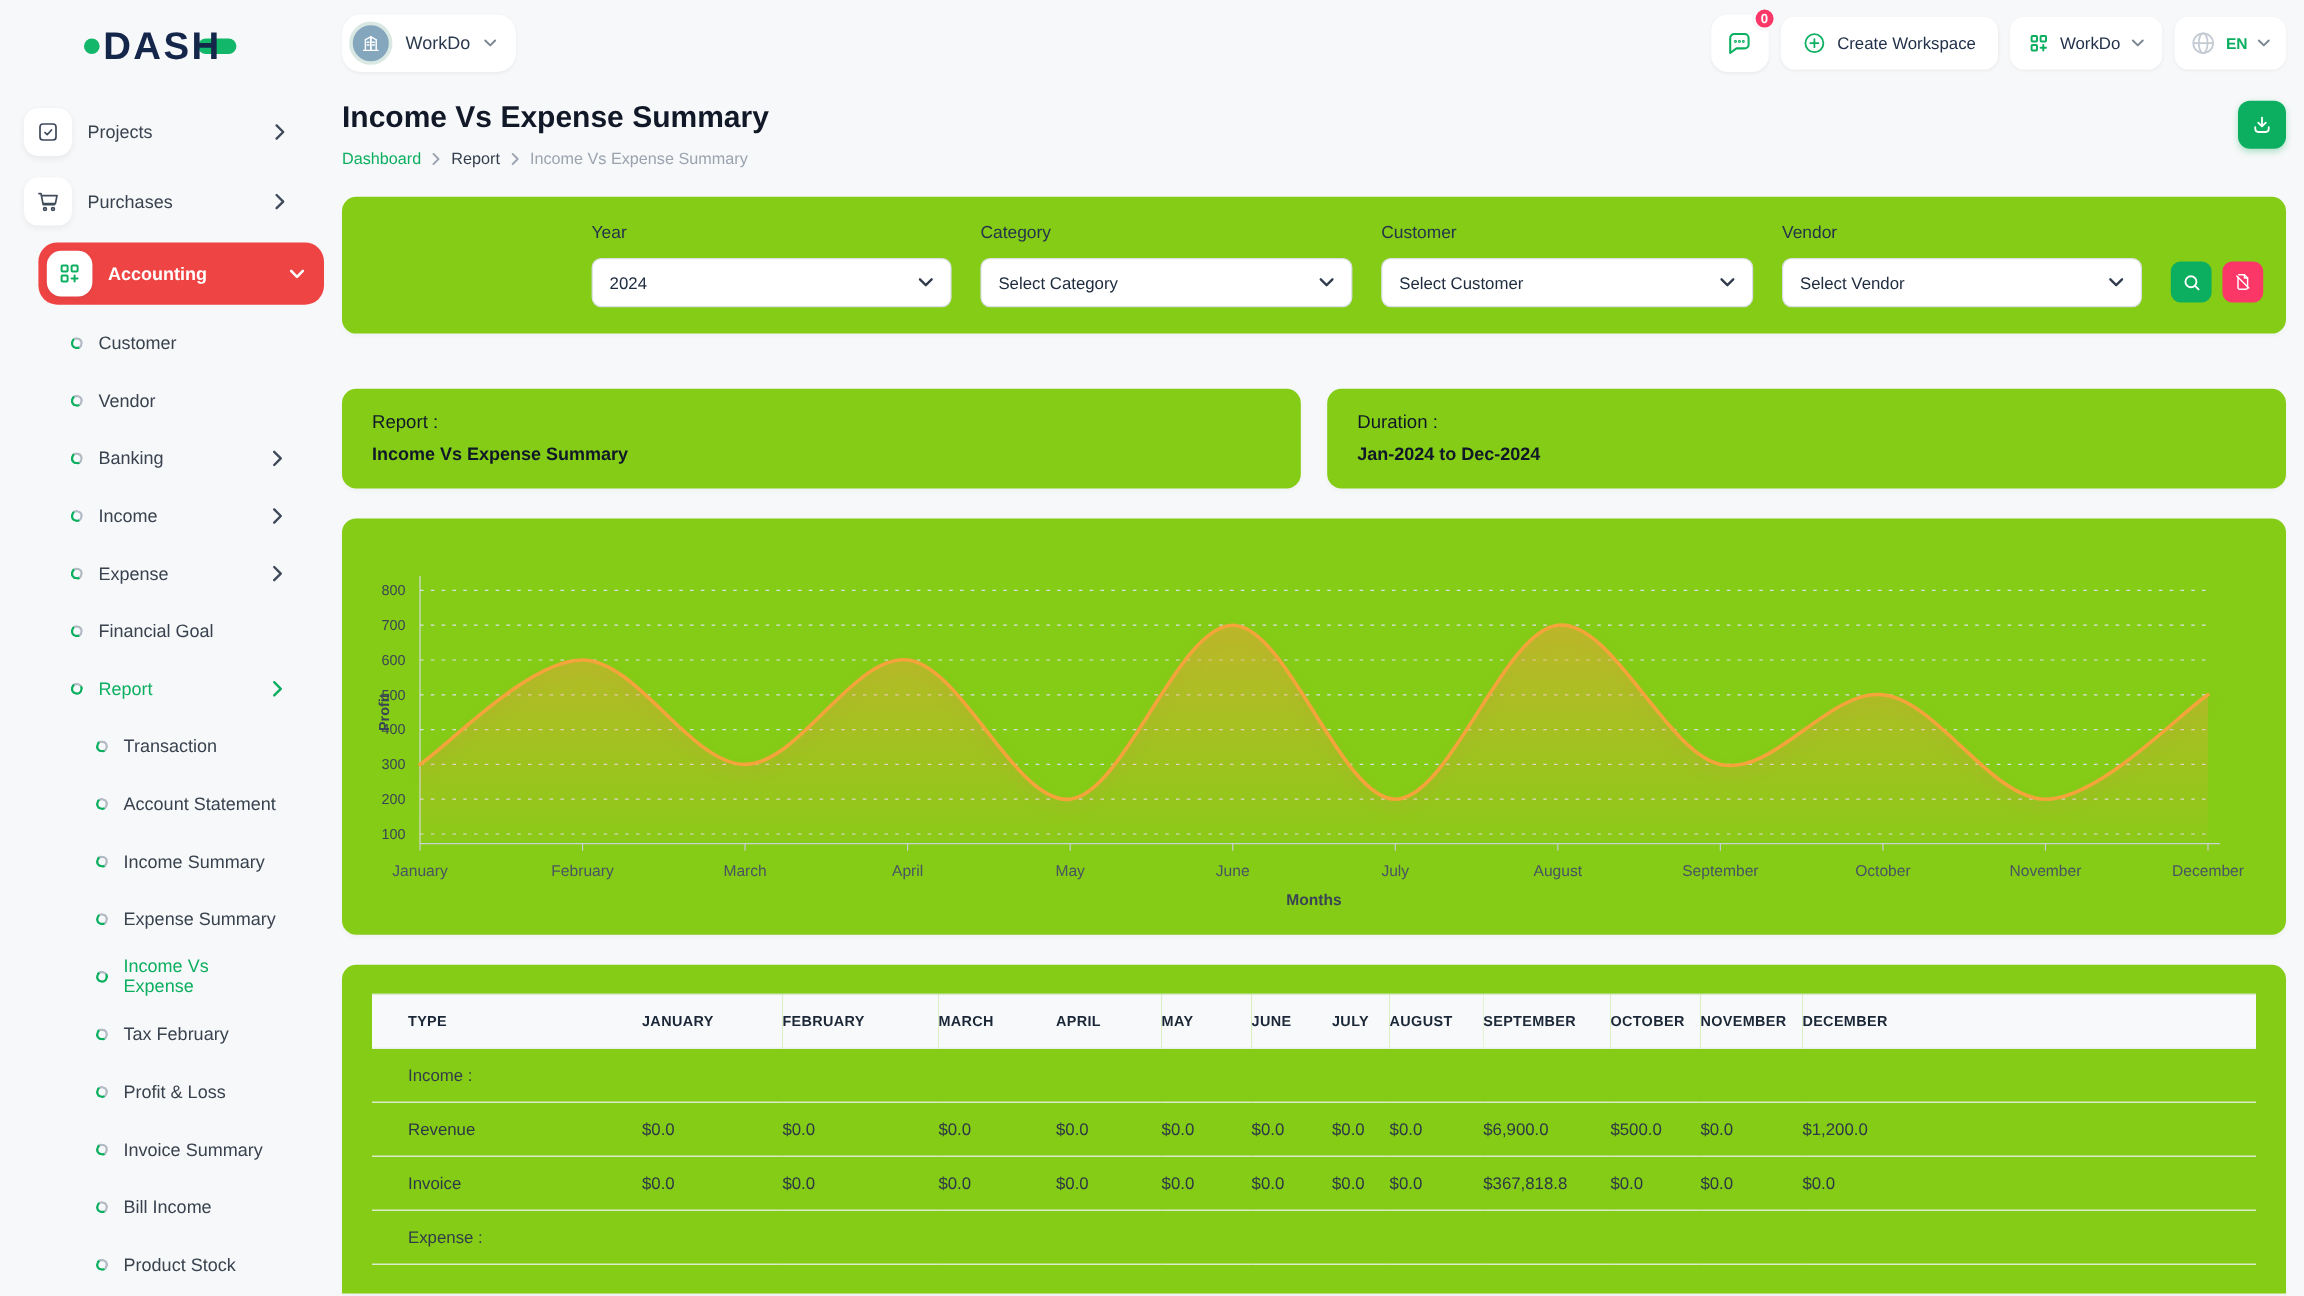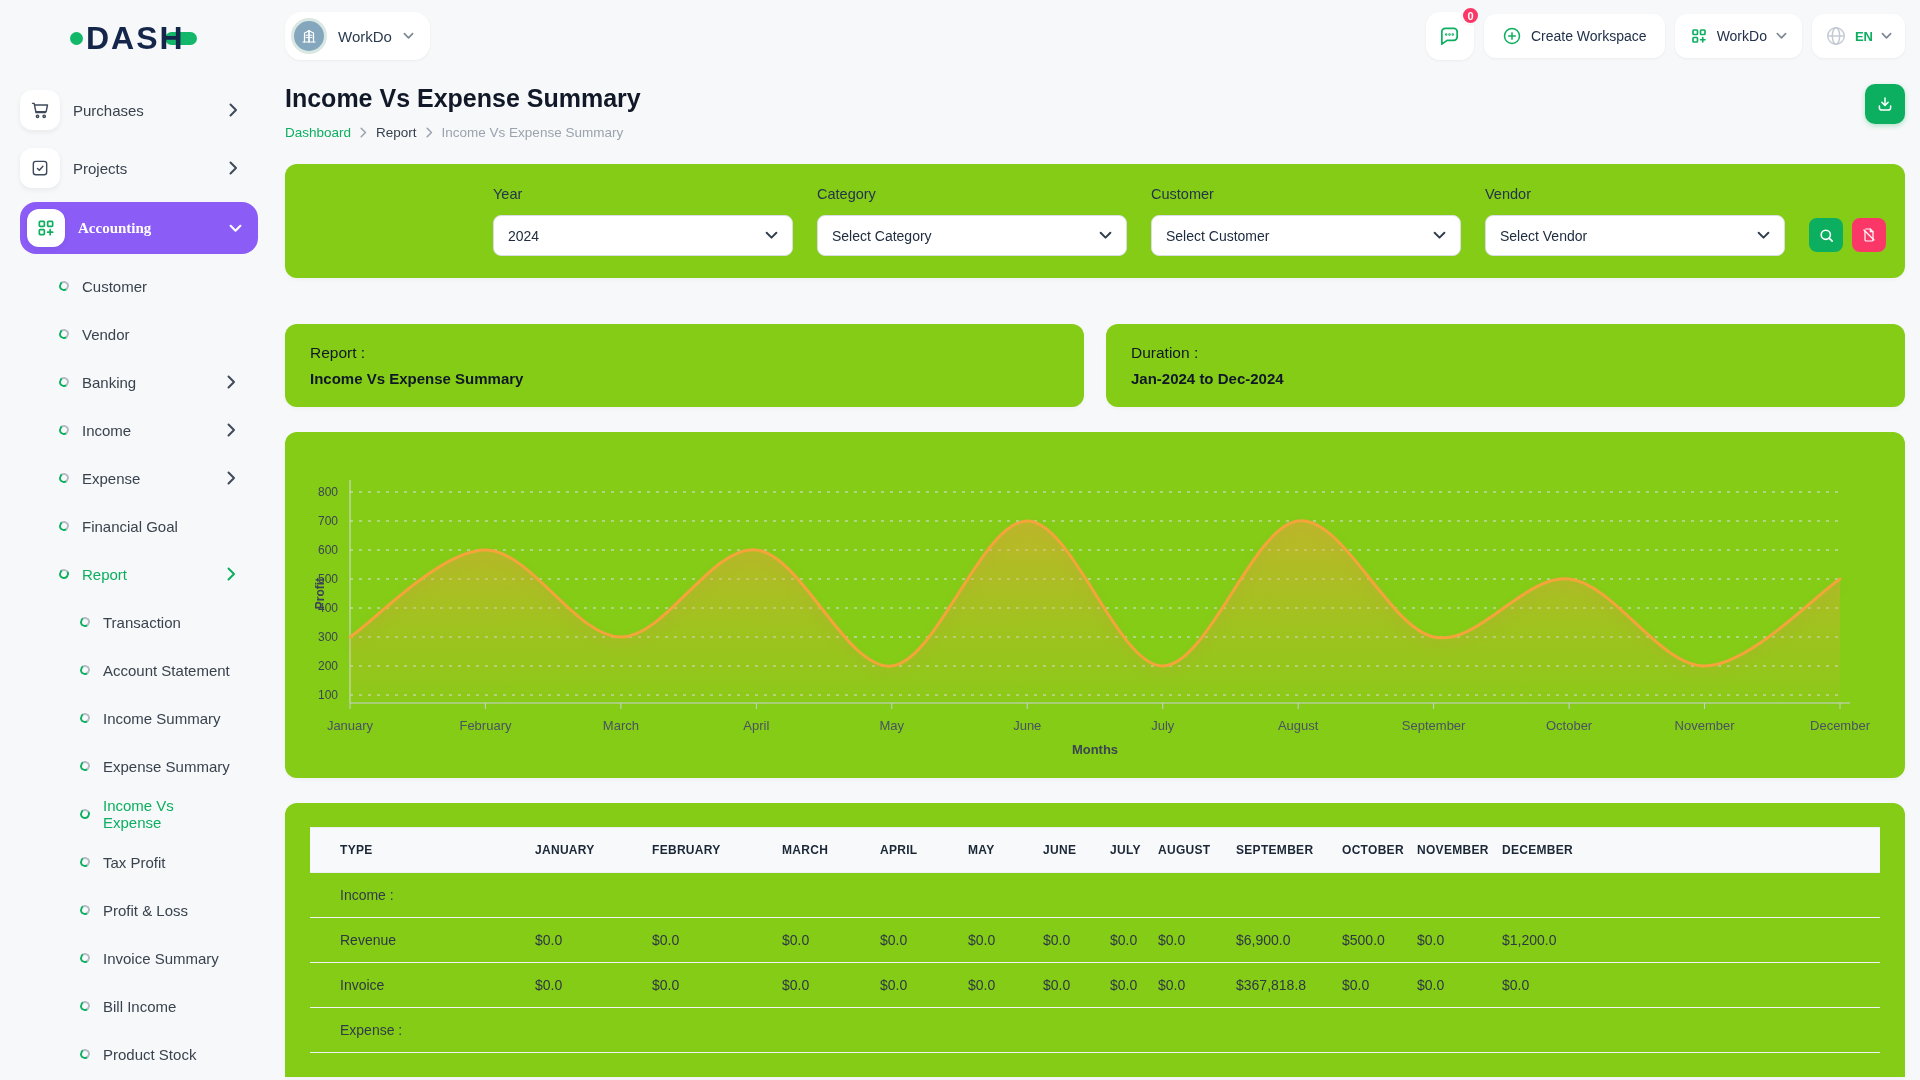--- a/index.html
+++ b/index.html
@@ -9,21 +9,21 @@
   
   .sidebar { position:fixed; left:0; top:0; width:270px; height:1080px; padding:18px 0 0 16px; background:#f7f8f9; }
   .logo { display:flex; align-items:center; margin-left:54px; margin-bottom:28px; height:40px; }
   .logo-dot { width:13px; height:13px; background:#12b76a; border-radius:7px; margin-right:3px; }
   .logo-text { font-size:32px; font-weight:800; color:#14264a; letter-spacing:2px; position:relative; z-index:1; }
   .logo-dash { width:32px; height:13px; background:#12b76a; border-radius:7px; margin-left:-20px; z-index:0; }
   .side-item { width:238px; height:48px; display:flex; align-items:center; padding:0 16px 0 4px; margin-bottom:10px; border-radius:14px; cursor:pointer; }
   .icon-box { width:40px; height:40px; background:#fff; border-radius:12px; display:flex; align-items:center; justify-content:center; box-shadow:0 2px 5px rgba(25,39,62,.07); flex:0 0 auto; }
   .side-label { font-size:15px; margin-left:13px; flex:1; color:#39434f; }
   .chev { display:inline-flex; color:#3f4a5a; margin-left:auto; }
-  .acct-pill { width:238px; height:52px; background:#8b5cf6; border-radius:16px; display:flex; align-items:center; padding:0 16px 0 7px; margin:4px 4px 8px; cursor:pointer;font-family:Liberation Serif, serif; }
+  .acct-pill { width:238px; height:52px; background:#ef4444; border-radius:16px; display:flex; align-items:center; padding:0 16px 0 7px; margin:4px 16px 8px; cursor:pointer; }
   .acct-pill .icon-box { width:38px; height:38px; }
   .acct-pill .side-label { color:#fff; font-weight:700; }
   .acct-pill .chev { color:#fff; }
   .subnav { list-style:none; }
   .side-sub-item { width:238px; height:48px; display:flex; align-items:center; padding:0 18px 0 43px; font-size:15px; color:#39434f; cursor:pointer; }
   .side-sub2-item { padding-left:64px; }
   .side-sub-item.active { color:#0caf60; }
   .side-sub-item.active .chev { color:#0caf60; }
   .bullet { width:10px; height:10px; border-radius:50%; border:2px solid #b2bac4; border-bottom-color:#0caf60; border-left-color:#0caf60; transform:rotate(12deg); margin-right:13px; flex:0 0 auto; }
   .side-sub-item.active .bullet { border-color:#0caf60; border-top-color:#b2bac4; }
@@ -88,41 +88,41 @@
   <div class="logo">
     <span class="logo-dot"></span>
     <span class="logo-text">DASH</span>
     <span class="logo-dash"></span>
   </div>
 
   <nav>
       <div class="side-item">
         <span class="icon-box">
           <svg width="20" height="20" viewBox="0 0 24 24" fill="none" stroke="#3f4a5a" stroke-width="1.7" stroke-linecap="round" stroke-linejoin="round">
+            <rect x="4" y="4" width="16" height="16" rx="3"></rect>
+            <path d="M9 12.5l2.2 2.2L15.5 10"></path>
+          </svg>
+        </span>
+        <span class="side-label">Projects</span>
+        <span class="chev">
+          <svg width="9" height="14" viewBox="0 0 9 14" fill="none">
+            <path d="M1.5 1.5L7 7l-5.5 5.5" stroke="currentColor" stroke-width="2" stroke-linecap="round" stroke-linejoin="round"></path>
+          </svg>
+        </span>
+      </div>
+      <div class="side-item">
+        <span class="icon-box">
+          <svg width="20" height="20" viewBox="0 0 24 24" fill="none" stroke="#3f4a5a" stroke-width="1.7" stroke-linecap="round" stroke-linejoin="round">
             <path d="M3 4h2l2.2 11h11.3"></path>
             <path d="M6 6h15l-1.6 8H7.4"></path>
             <circle cx="9" cy="19.5" r="1.4"></circle>
             <circle cx="17" cy="19.5" r="1.4"></circle>
           </svg>
         </span>
         <span class="side-label">Purchases</span>
-        <span class="chev">
-          <svg width="9" height="14" viewBox="0 0 9 14" fill="none">
-            <path d="M1.5 1.5L7 7l-5.5 5.5" stroke="currentColor" stroke-width="2" stroke-linecap="round" stroke-linejoin="round"></path>
-          </svg>
-        </span>
-      </div>
-      <div class="side-item">
-        <span class="icon-box">
-          <svg width="20" height="20" viewBox="0 0 24 24" fill="none" stroke="#3f4a5a" stroke-width="1.7" stroke-linecap="round" stroke-linejoin="round">
-            <rect x="4" y="4" width="16" height="16" rx="3"></rect>
-            <path d="M9 12.5l2.2 2.2L15.5 10"></path>
-          </svg>
-        </span>
-        <span class="side-label">Projects</span>
         <span class="chev">
           <svg width="9" height="14" viewBox="0 0 9 14" fill="none">
             <path d="M1.5 1.5L7 7l-5.5 5.5" stroke="currentColor" stroke-width="2" stroke-linecap="round" stroke-linejoin="round"></path>
           </svg>
         </span>
       </div>
     </nav>
 
   <div class="acct-pill">
     <span class="icon-box">
@@ -207,21 +207,21 @@
       <li class="side-sub-item side-sub2-item">
         <span class="bullet"></span>
         <span class="sub-label">Expense Summary</span>
       </li>
       <li class="side-sub-item side-sub2-item active">
         <span class="bullet"></span>
         <span class="sub-label">Income Vs Expense</span>
       </li>
       <li class="side-sub-item side-sub2-item">
         <span class="bullet"></span>
-        <span class="sub-label">Tax Profit</span>
+        <span class="sub-label">Tax February</span>
       </li>
       <li class="side-sub-item side-sub2-item">
         <span class="bullet"></span>
         <span class="sub-label">Profit &amp; Loss</span>
       </li>
       <li class="side-sub-item side-sub2-item">
         <span class="bullet"></span>
         <span class="sub-label">Invoice Summary</span>
       </li>
       <li class="side-sub-item side-sub2-item">

